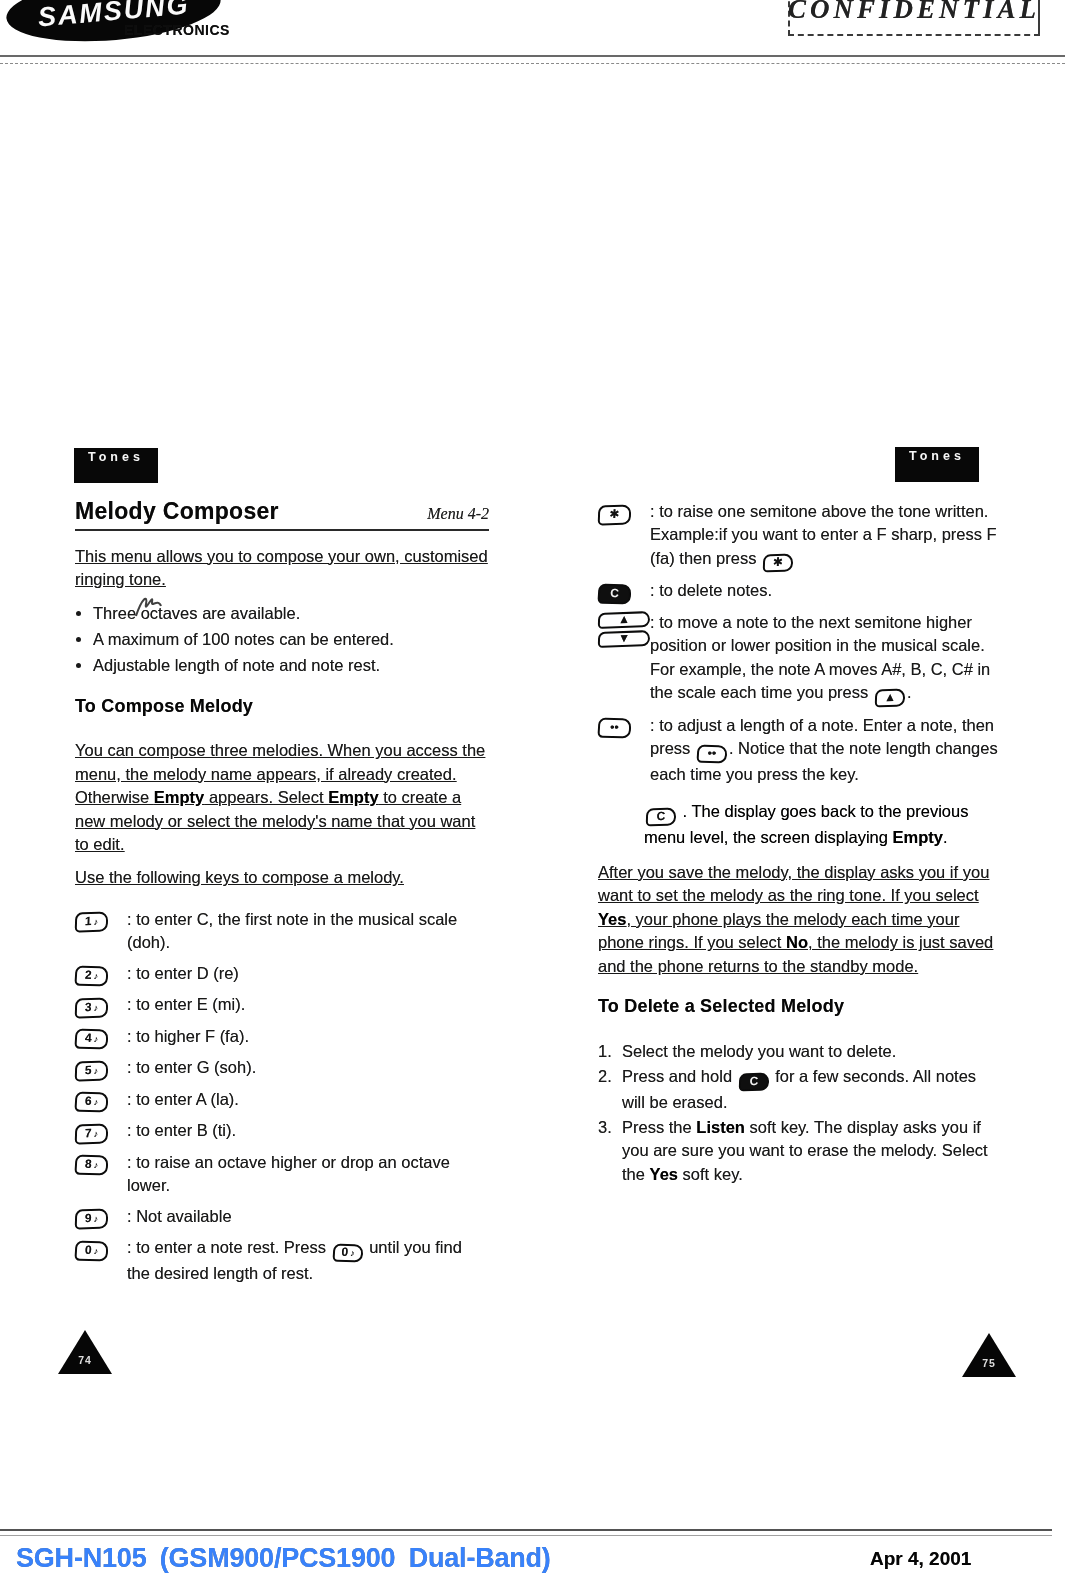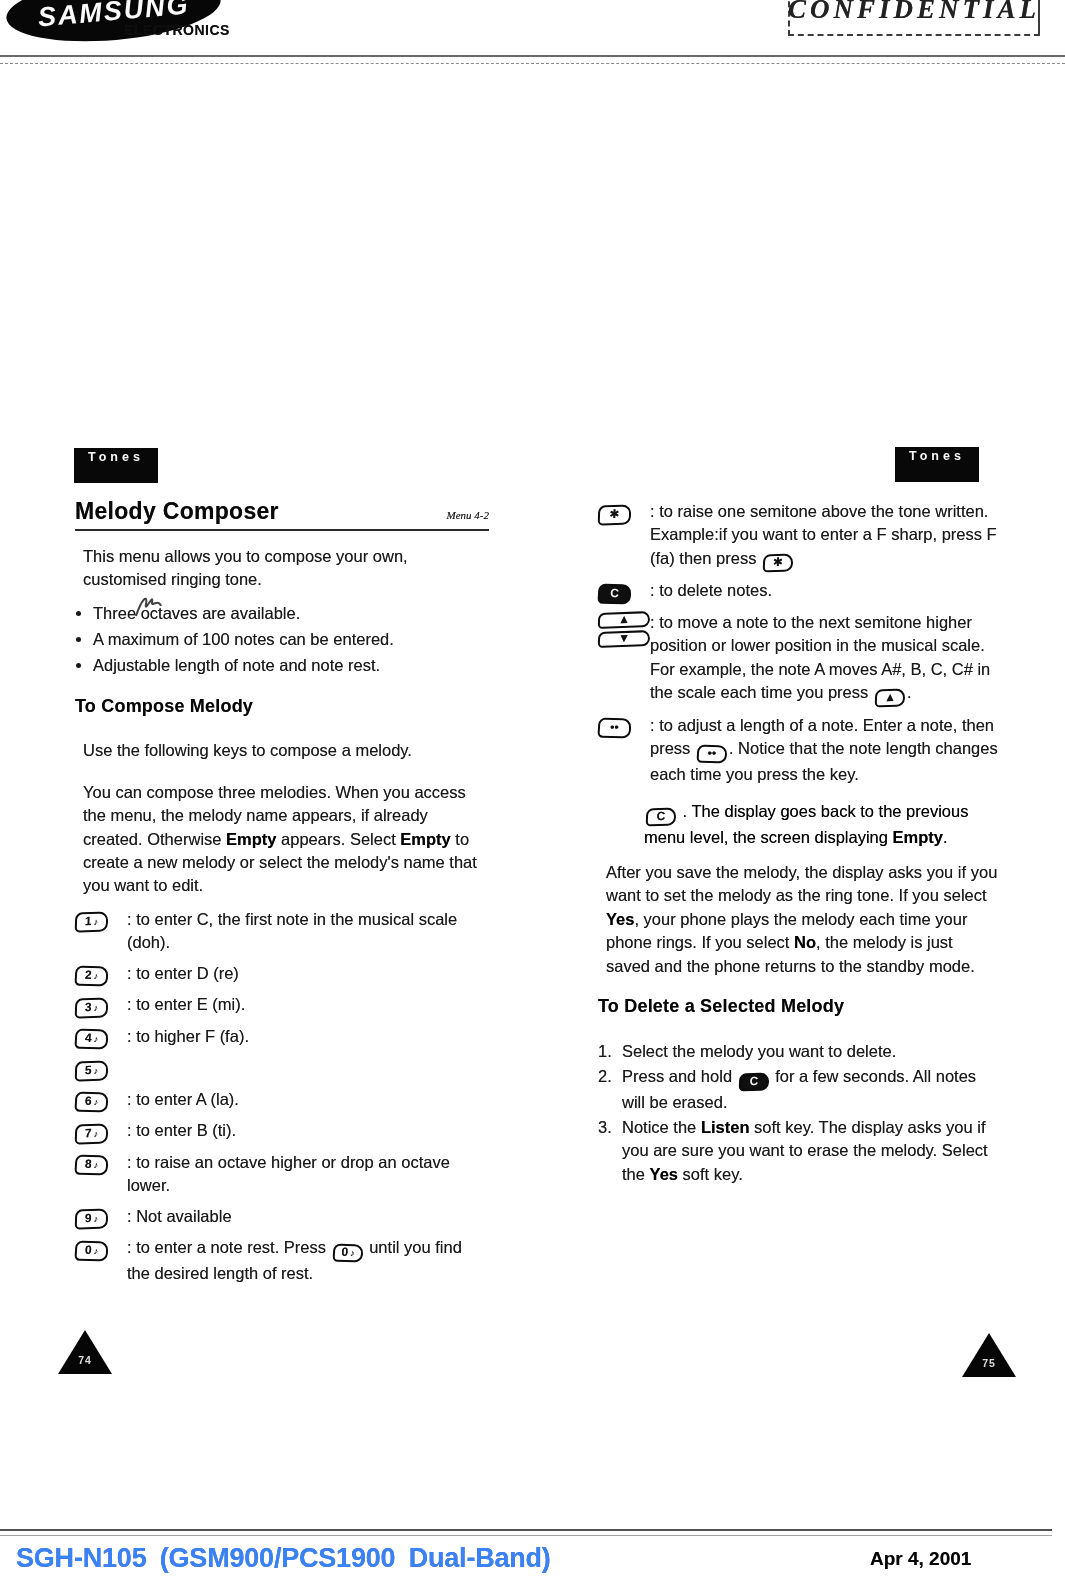--- a/index.html
+++ b/index.html
@@ -55,23 +55,23 @@
   .badge-right{position:absolute;top:447px;left:895px;}
 
   
   .col{position:absolute;top:495px;font-size:16.5px;line-height:1.42;}
   .col-left{left:75px;width:414px;}
   .col-right{left:598px;width:400px;top:500px;}
 
   .title-row{display:flex;justify-content:space-between;align-items:baseline;
     border-bottom:2.5px solid #2d2d2d;padding-bottom:1px;margin-bottom:14px;}
   .page-title{font-size:23px;font-weight:bold;letter-spacing:.3px;color:#0e0e0e;}
-  .menu-ref{font-family:"Liberation Serif","DejaVu Serif",serif;font-style:italic;font-size:11px;color:#222;}
-
-  .para{margin:0 0 10px 8px;}
+  .menu-ref{font-family:"Liberation Serif","DejaVu Serif",serif;font-style:italic;font-size:16px;color:#222;}
+
+  .para{margin:0 0 10px 0;text-decoration:underline;}
   ul.bullets{margin:4px 0 14px 2px;padding:0 0 0 16px;}
   ul.bullets li{margin-bottom:3px;list-style-type:disc;}
   .subhead{font-size:18px;font-weight:bold;color:#0c0c0c;margin:16px 0 20px 0;letter-spacing:.2px;}
   b{color:#050505;}
 
   
   .krow{display:flex;margin-bottom:7px;}
   .kwrap{width:52px;flex-shrink:0;padding-top:1px;}
   .ktext{flex:1;}
   .key{
@@ -157,22 +157,22 @@
     <p class="para">This menu allows you to compose your own, customised ringing tone.</p>
 
     <ul class="bullets">
       <li>Three octaves are available.</li>
       <li>A maximum of 100 notes can be entered.</li>
       <li>Adjustable length of note and note rest.</li>
     </ul>
 
     <div class="subhead">To Compose Melody</div>
 
+    <p class="para"><span>You can compose three melodies. When you access the menu, the melody name appears, if already created. Otherwise </span><b>Empty</b><span> appears. Select </span><b>Empty</b><span> to create a new melody or select the melody's name that you want to edit.</span></p>
     <p class="para" style="margin-bottom:18px;">Use the following keys to compose a melody.</p>
-    <p class="para"><span>You can compose three melodies. When you access the menu, the melody name appears, if already created. Otherwise </span><b>Empty</b><span> appears. Select </span><b>Empty</b><span> to create a new melody or select the melody's name that you want to edit.</span></p>
 
     <div class="krow">
       <span class="kwrap"><span class="key">
             <span>1</span>
             <span class="kn">♪</span>
           </span></span>
       <span class="ktext">: to enter C, the first note in the musical scale (doh).</span>
     </div>
     <div class="krow">
       <span class="kwrap"><span class="key">
@@ -193,20 +193,21 @@
             <span>4</span>
             <span class="kn">♪</span>
           </span></span>
       <span class="ktext">: to higher F (fa).</span>
     </div>
     <div class="krow">
       <span class="kwrap"><span class="key">
             <span>5</span>
             <span class="kn">♪</span>
           </span></span>
+      <span class="ktext">: to enter G (soh).</span>
     </div>
     <div class="krow">
       <span class="kwrap"><span class="key">
             <span>6</span>
             <span class="kn">♪</span>
           </span></span>
       <span class="ktext">: to enter A (la).</span>
     </div>
     <div class="krow">
       <span class="kwrap"><span class="key">
@@ -278,21 +279,21 @@
     <div class="step">
       <span class="step-num">1.</span>
       <span class="step-body">Select the melody you want to delete.</span>
     </div>
     <div class="step">
       <span class="step-num">2.</span>
       <span class="step-body"><span>Press and hold </span><span class="key inline dark">C</span><span> for a few seconds. All notes will be erased.</span></span>
     </div>
     <div class="step">
       <span class="step-num">3.</span>
-      <span class="step-body"><span>Notice the </span><b>Listen</b><span> soft key. The display asks you if you are sure you want to erase the melody. Select the </span><b>Yes</b><span> soft key.</span></span>
+      <span class="step-body"><span>Press the </span><b>Listen</b><span> soft key. The display asks you if you are sure you want to erase the melody. Select the </span><b>Yes</b><span> soft key.</span></span>
     </div>
 
   </div>
 
   <div class="tri tri-left">
     <span class="num">74</span>
   </div>
   <div class="tri tri-right">
     <span class="num">75</span>
   </div>

